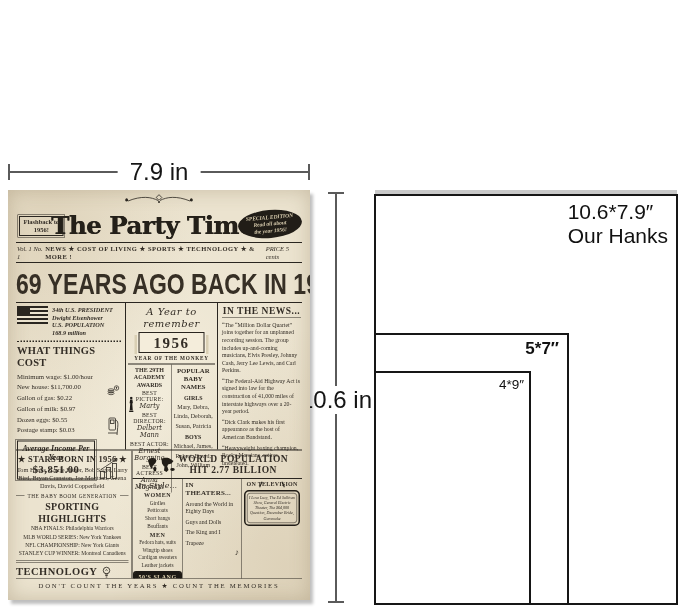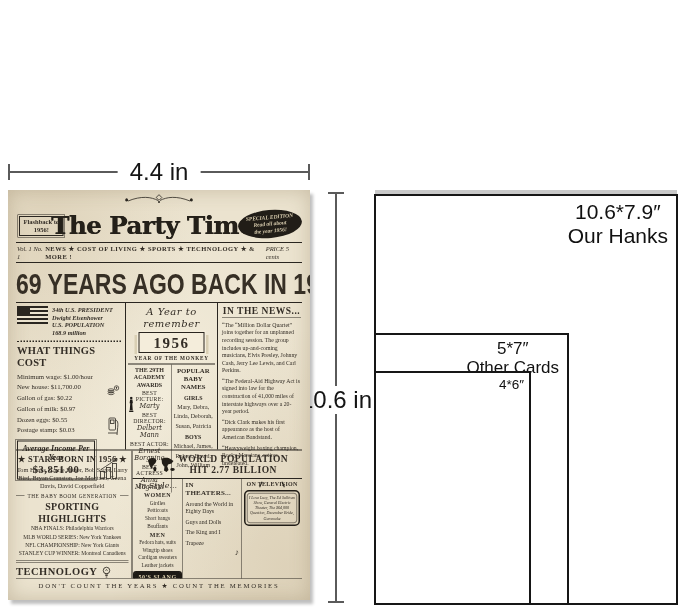--- a/index.html
+++ b/index.html
@@ -22,23 +22,23 @@
   .dim-label{position:absolute;left:50%;top:50%;transform:translate(-50%,-50%);
     background:#fff;padding:0 12px;font-size:24px;color:#151515;white-space:nowrap;}
   .dim-v{position:absolute;left:328px;top:192px;width:16px;height:411px;}
   .dim-v .vline{position:absolute;left:7px;top:0;bottom:0;border-left:2px solid #5a5a5a;}
   .dim-v .cap-t{position:absolute;left:0;right:0;top:0;border-top:2px solid #5a5a5a;}
   .dim-v .cap-b{position:absolute;left:0;right:0;bottom:0;border-top:2px solid #5a5a5a;}
 
   
   .rect{position:absolute;border:2px solid #161616;background:#fff;}
   .rect-our{left:374px;top:194px;width:300px;height:407px;box-shadow:0 -5px 0 -1px #c9c9c9;}
-  .rect-other{left:374px;top:333px;width:191px;height:268px;background:transparent;}
+  .rect-other{left:374px;top:333px;width:191px;height:268px;background:transparent;font-weight:bold;}
   .rect-regular{left:374px;top:371px;width:153px;height:230px;background:transparent;}
-  .rect .lbl{position:absolute;top:4px;right:8px;text-align:center;color:#111;line-height:1.12;}
+  .rect .lbl{position:absolute;top:4px;right:8px;text-align:left;color:#111;line-height:1.12;}
   .rect-our .lbl{font-size:21px;}
   .rect-other .lbl{font-size:17px;}
   .rect-regular .lbl{font-size:13.5px;right:5px;}
 
   
   .card-wrap{position:absolute;left:8px;top:190px;width:302px;height:410px;
     box-shadow:3px 4px 3px rgba(0,0,0,.25);overflow:hidden;}
   .np{width:604px;height:820px;transform:scale(.5);transform-origin:0 0;
     color:#332d26;font-family:"Liberation Serif","DejaVu Serif",serif;
     background:
@@ -160,45 +160,44 @@
 </head>
 <body>
 
 <div class="stage">
 
 
   <div class="dim-h">
     <div class="line"></div>
     <div class="tick-l"></div>
     <div class="tick-r"></div>
-    <div class="dim-label">4.4 in</div>
+    <div class="dim-label">7.9 in</div>
   </div>
 
   <div class="dim-v">
     <div class="vline"></div>
     <div class="cap-t"></div>
     <div class="cap-b"></div>
     <div class="dim-label" style="top:50.5%;">10.6 in</div>
   </div>
 
   <div class="rect rect-our">
     <div class="lbl">
       <div>10.6*7.9″</div>
       <div>Our Hanks</div>
     </div>
   </div>
   <div class="rect rect-other">
     <div class="lbl">
       <div>5*7″</div>
-      <div>Other Cards</div>
     </div>
   </div>
   <div class="rect rect-regular">
     <div class="lbl">
-      <div>4*6″</div>
+      <div>4*9″</div>
     </div>
   </div>
 
   <div class="card-wrap">
     <div class="np">
       <div class="np-inner">
 
         <div class="orn">
           <svg width="160" height="20" viewBox="0 0 160 20" style="margin:0 auto;">
             <path d="M18 14 C45 3 65 6 78 13" stroke="#2b2721" stroke-width="1.6" fill="none"></path>

